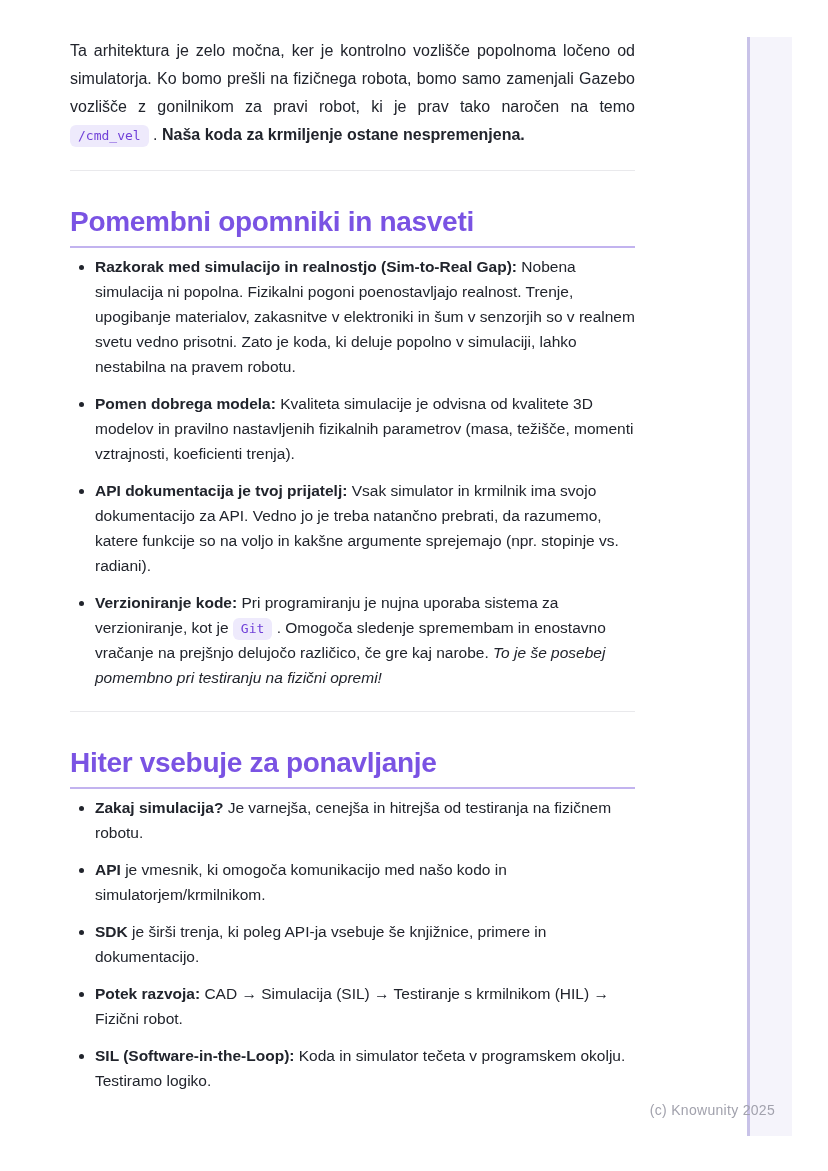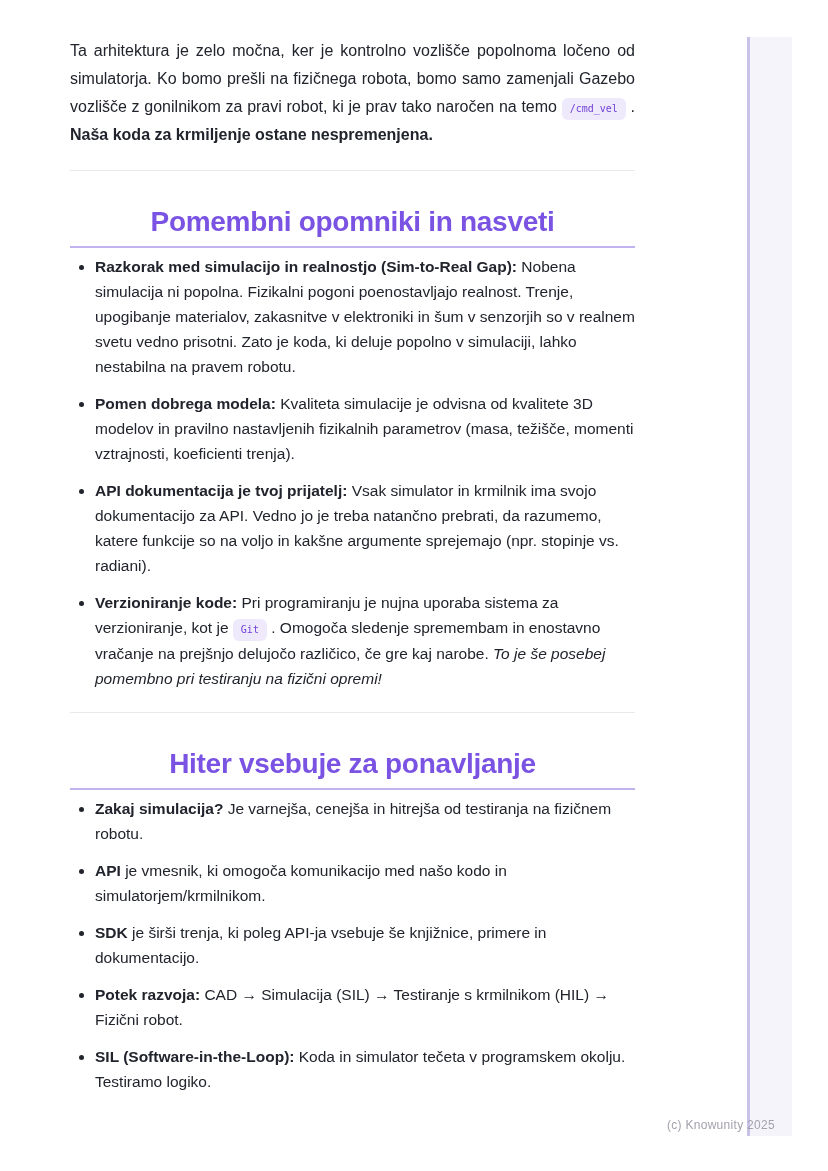--- a/index.html
+++ b/index.html
@@ -40,21 +40,20 @@
     border-top: 1px solid #e9e9ec;
     margin-top: 21px;
   }
   .section-title {
     margin-top: 34px;
     font-size: 28px;
     line-height: 34px;
     font-weight: 700;
     letter-spacing: -0.3px;
     color: #7a53e3;
-    text-align: center;
   }
   .title-underline {
     margin-top: 7px;
     border-bottom: 2px solid #c2b3ef;
     width: 100%;
   }
   ul.bullets {
     margin-top: 6px;
     padding-left: 25px;
     list-style: disc outside;
@@ -65,34 +64,33 @@
     margin-bottom: 12px;
     color: #21242c;
   }
   .seg-bold { font-weight: 700; }
   .seg-italic { font-style: italic; }
   .seg-code {
     display: inline-block;
     background: #eeeafc;
     color: #7040d8;
     font-family: "DejaVu Sans Mono", monospace;
-    font-size: 10px;
+    font-size: 13px;
     line-height: 19px;
     padding: 1px 8px 2px 8px;
     border-radius: 6px;
     vertical-align: baseline;
   }
   .footer-credit {
     position: absolute;
     top: 1102px;
     right: 53px;
-    font-size: 12px;
+    font-size: 14px;
     letter-spacing: 0.3px;
     color: #a2a2ad;
-    margin-top: 16px;
   }
 </style>
 </head>
 <body>
 
 <div class="content">
   <p class="intro" id="intro-paragraph"><span class="seg-text">Ta arhitektura je zelo močna, ker je kontrolno vozlišče popolnoma ločeno od simulatorja. Ko bomo prešli na fizičnega robota, bomo samo zamenjali Gazebo vozlišče z gonilnikom za pravi robot, ki je prav tako naročen na temo </span><span class="seg-code">/cmd_vel</span><span class="seg-text"> . </span><span class="seg-bold">Naša koda za krmiljenje ostane nespremenjena.</span></p>
   <div id="sections-container">
       <hr class="divider">
       <h2 class="section-title">Pomembni opomniki in nasveti</h2>

